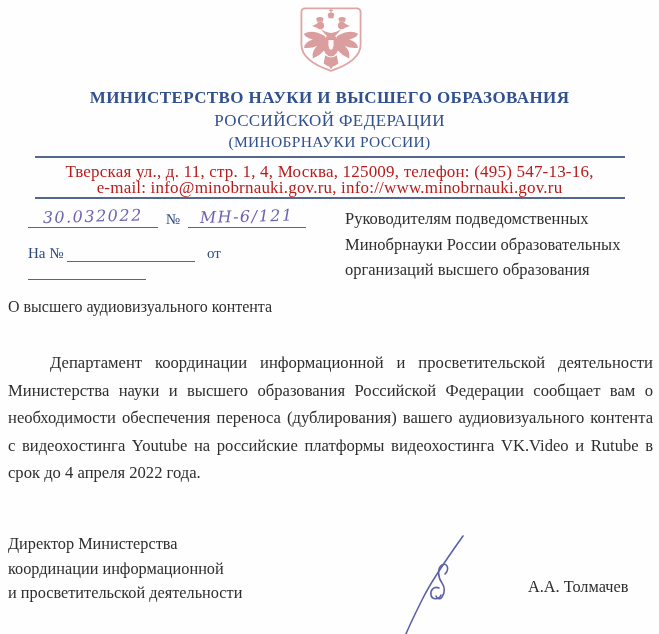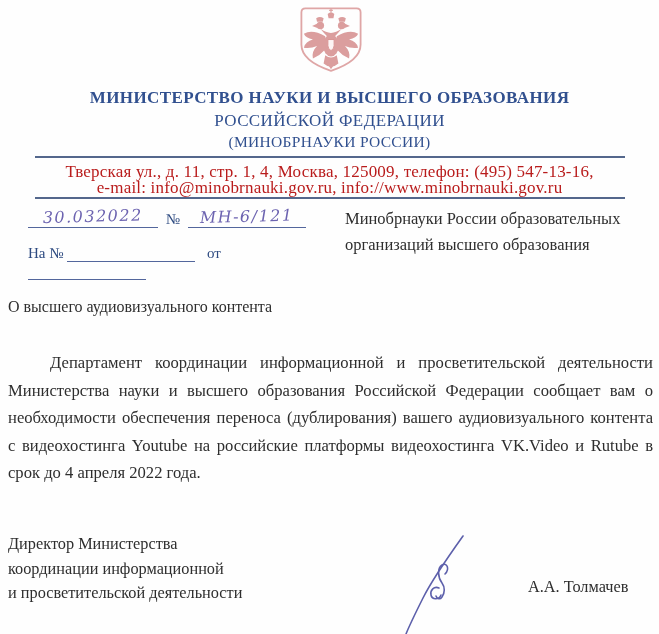--- a/index.html
+++ b/index.html
@@ -104,20 +104,21 @@
     </div>
     <div style="height:24px;margin-top:4px;">
       <span>На №</span>
       <span class="uline" style="width:128px;">&nbsp;</span>
       <span style="margin-left:8px;">от</span>
       <span class="uline" style="width:118px;">&nbsp;</span>
     </div>
   </div>
 
   <div class="abs recipient" style="left:345px;top:206px;width:305px;">
+    <div>Руководителям подведомственных</div>
     <div>Минобрнауки России образовательных</div>
     <div>организаций высшего образования</div>
   </div>
 
   <div class="abs subject" style="left:8px;top:298px;">О высшего аудиовизуального контента</div>
 
   <div class="abs body-par" style="left:8px;top:349px;">Департамент координации информационной и просветительской деятельности Министерства науки и высшего образования Российской Федерации сообщает вам о необходимости обеспечения переноса (дублирования) вашего аудиовизуального контента с видеохостинга Youtube на российские платформы видеохостинга VK.Video и Rutube в срок до 4 апреля 2022 года.</div>
 
   <div class="abs sig-title" style="left:8px;top:532px;width:320px;">
     <div>Директор Министерства</div>

